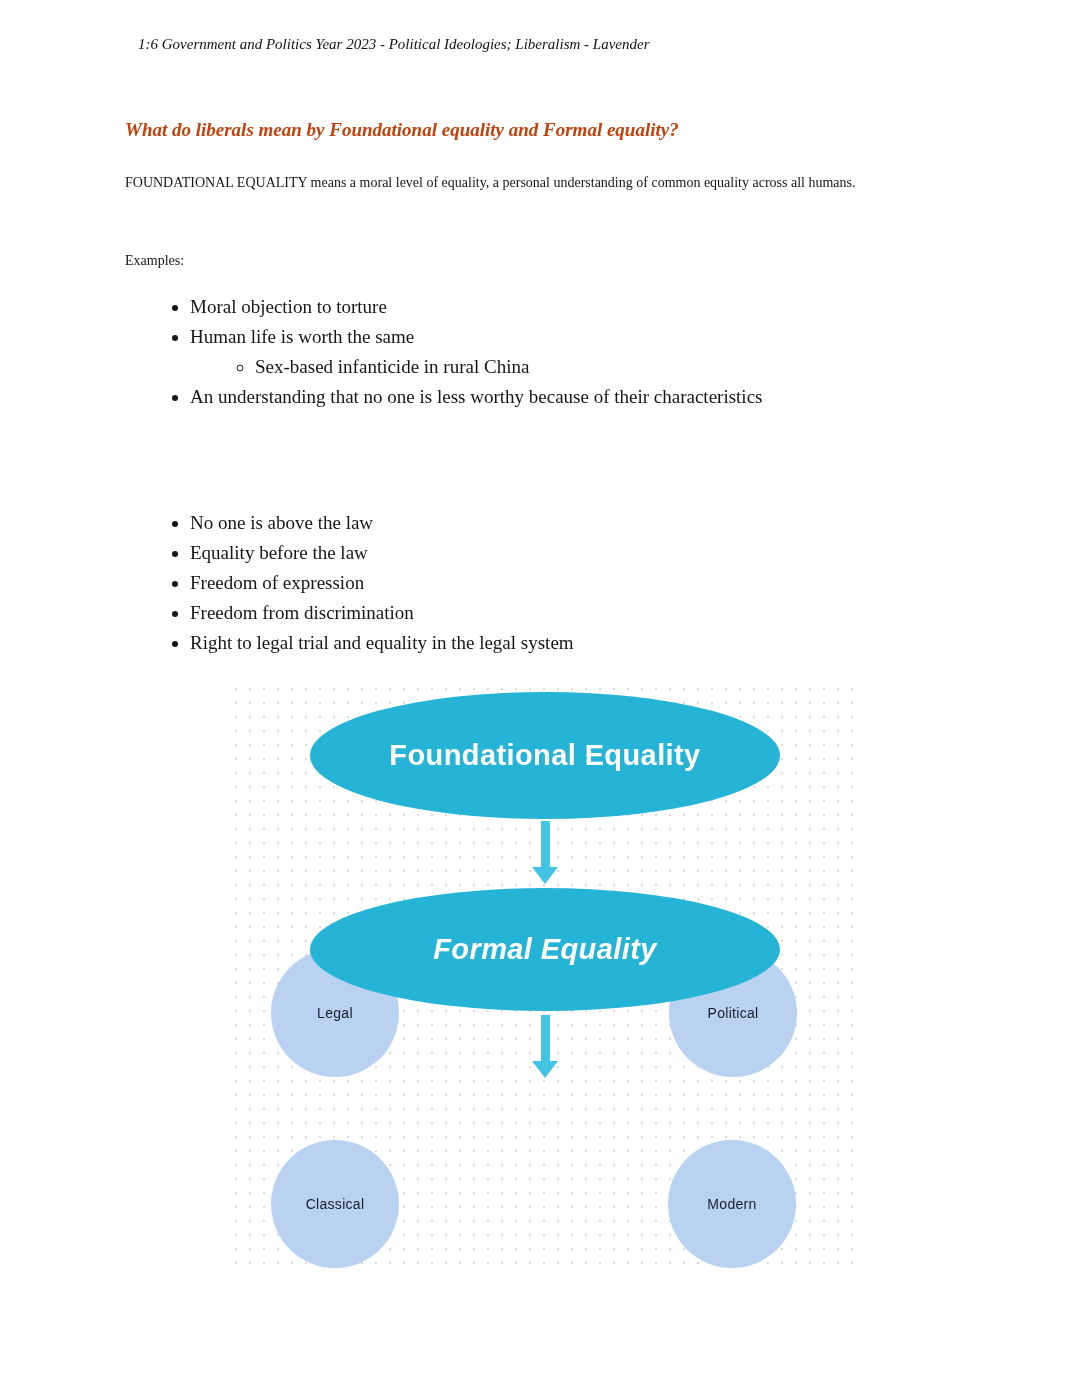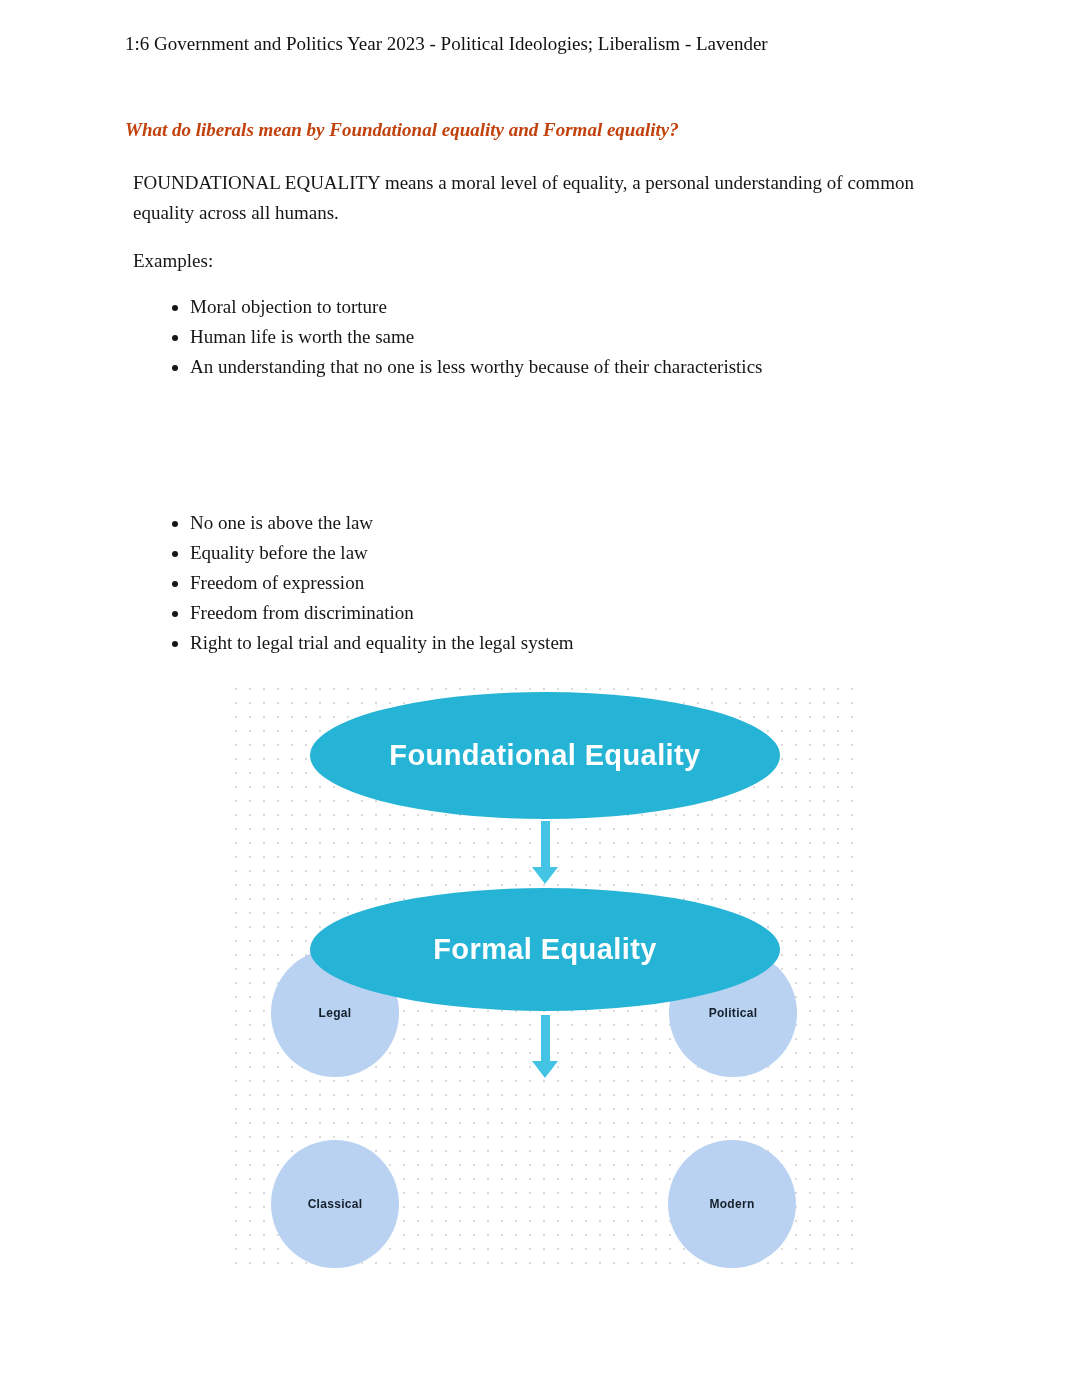--- a/index.html
+++ b/index.html
@@ -7,28 +7,28 @@
   body {
     width: 1080px; height: 1397px;
     font-family: "Liberation Serif", serif;
     color: #1b1b1b;
     position: relative;
     overflow: hidden;
   }
   .page { position: relative; width: 1080px; height: 1397px; background: #ffffff; }
 
   .doc-header {
-    position: absolute; left: 125px; top: 30px;
-    font-size: 19px; line-height: 28px; color: #111111;
+    position: absolute; left: 138px; top: 30px;
+    font-size: 15px; line-height: 28px; color: #111111; font-style: italic;
   }
   .question {
     position: absolute; left: 125px; top: 119px;
     font-size: 19px; font-weight: 700; font-style: italic; color: #c2410c;
   }
-  .para { position: absolute; left: 125px; font-size: 19px; line-height: 30px; color: #161616; margin-left: 8px; }
+  .para { position: absolute; left: 125px; font-size: 14px; line-height: 30px; color: #161616; }
   .para-foundational { top: 168px; width: 825px; }
   .examples-label { top: 246px; }
   .para-formal { top: 463px; width: 860px; }
 
   ul.bullets {
     position: absolute; left: 125px;
     list-style: disc; padding-left: 65px;
     font-size: 19px; line-height: 30px; color: #161616;
   }
   ul.bullets-1 { top: 292px; font-family: Liberation Serif, serif; }
@@ -54,33 +54,33 @@
     border-radius: 50%;
     background: var(--ellipse-fill, #26b4d6);
     display: flex; align-items: center; justify-content: center;
     z-index: 2;
   }
   .ellipse .node-label {
     color: var(--ellipse-text, #ffffff);
     font-weight: 700; font-size: 29px; letter-spacing: 0.4px;
   }
   .e1 { top: 14px;  height: 127px; }
-  .e2 { top: 210px; height: 123px; }
+  .e2 { top: 210px; height: 123px; font-style: italic; }
   .e3 { top: 404px; height: 127px; }
 
   .circle {
     position: absolute; width: 128px; height: 128px;
     border-radius: 50%;
     background: var(--circle-fill, #b9d2f2);
     display: flex; align-items: center; justify-content: center;
     z-index: 1;
   }
   .circle .node-label {
     color: var(--circle-text, #15202b);
-    font-weight: 700; font-size: 12px; letter-spacing: 0.3px;
+    font-weight: 400; font-size: 14px; letter-spacing: 0.3px;
   }
   .c-legal     { left: 46px;  top: 271px; }
   .c-political { left: 444px; top: 271px; }
   .c-classical { left: 46px;  top: 462px; }
   .c-modern    { left: 443px; top: 462px; }
 
   .arrow { position: absolute; z-index: 1; }
   .arrow .shaft {
     position: absolute; left: 0; top: 0;
     width: 9px; height: 46px;
@@ -106,20 +106,23 @@
   <h2 class="question">What do liberals mean by Foundational equality and Formal equality?</h2>
 
   <p class="para para-foundational">FOUNDATIONAL EQUALITY means a moral level of equality, a personal understanding of common equality across all humans.</p>
 
   <p class="para examples-label">Examples:</p>
 
   <ul class="bullets bullets-1">
     <li>Moral objection to torture</li>
     <li>
       <span>Human life is worth the same</span>
+      <ul class="sub-bullets">
+        <li>Sex-based infanticide in rural China</li>
+      </ul>
     </li>
     <li>An understanding that no one is less worthy because of their characteristics</li>
   </ul>
 
 
   <ul class="bullets bullets-2">
     <li>No one is above the law</li>
     <li>Equality before the law</li>
     <li>Freedom of expression</li>
     <li>Freedom from discrimination</li>

